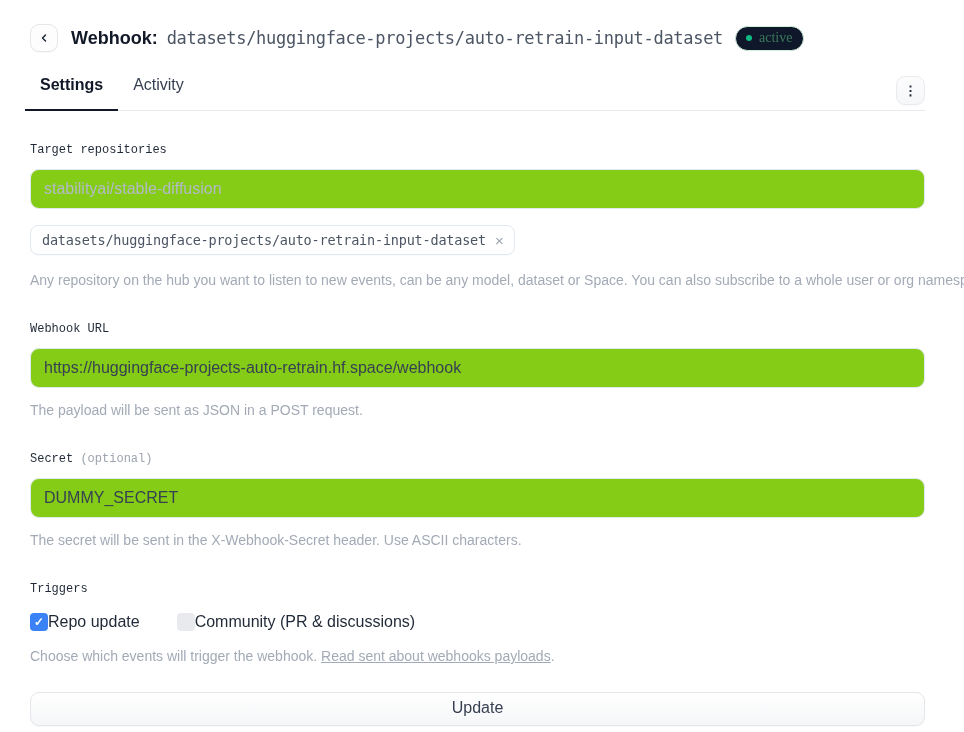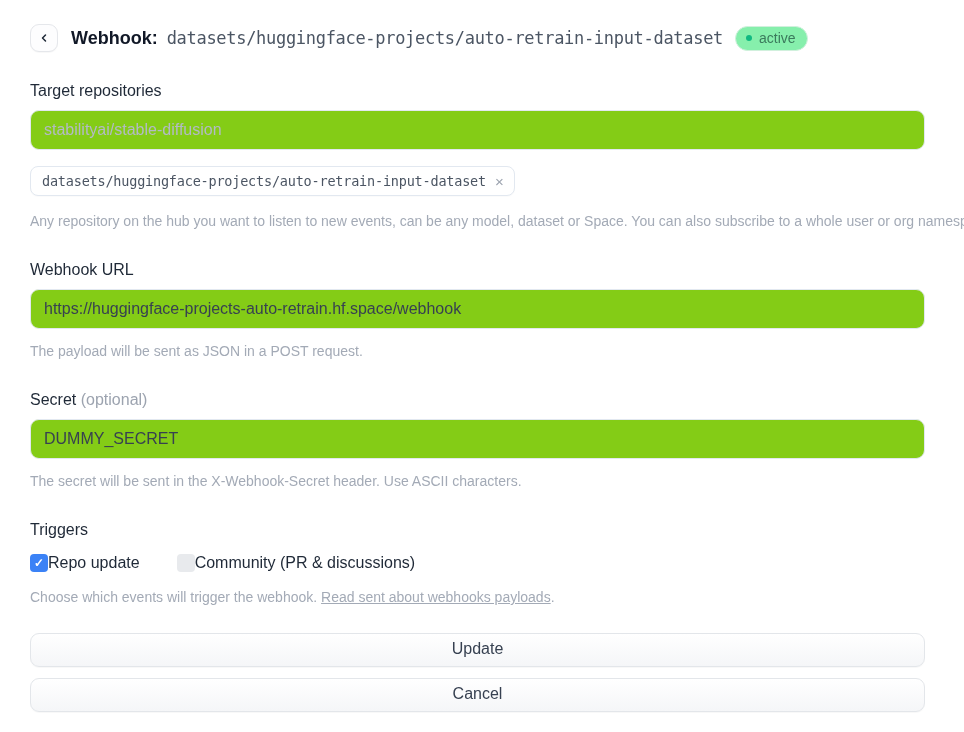--- a/index.html
+++ b/index.html
@@ -16,22 +16,22 @@
     cursor: pointer; color: #1f2937; box-shadow: 0 1px 1px rgba(0,0,0,0.03);
   }
   .back-btn svg { display: block; }
   .page-title { font-size: 18px; font-weight: 700; color: #111827; margin-left: 13px; white-space: nowrap; }
   .repo-path {
     font-family: "DejaVu Sans Mono", monospace; font-size: 17px; color: #4b5563;
     margin-left: 9px; white-space: nowrap; letter-spacing: -0.3px;
   }
   .status-badge {
     margin-left: 12px; display: inline-flex; align-items: center; gap: 7px;
-    background: #86efac; border: 1px solid #d1f0dd; border-radius: 9999px;
-    padding: 3px 11px 4px 10px; font-size: 14px; color: #3b7a5c; white-space: nowrap;
+    background: #0f172a; border: 1px solid #d1f0dd; border-radius: 9999px;
+    padding: 3px 11px 4px 10px; font-size: 14px; color: #3b7a5c; white-space: nowrap; font-family: Liberation Serif, serif;
   }
   .status-dot { width: 6px; height: 6px; border-radius: 50%; background: #10b981; display: inline-block; }
 
   
   .tabbar { position: relative; margin-top: 22px; border-bottom: 1px solid #e8eaee; }
   .tabs { display: flex; margin-left: -5px; }
   .tab {
     padding: 0 15px 14px 15px; font-size: 16px; color: #374151;
     cursor: pointer; position: relative; line-height: 22px;
   }
@@ -44,21 +44,21 @@
     position: absolute; right: 0; bottom: 5px;
     width: 29px; height: 29px; border: 1px solid #e9ebef; border-radius: 9px;
     background: linear-gradient(to bottom, #fcfcfd, #f6f7f9);
     display: flex; align-items: center; justify-content: center;
     cursor: pointer; box-shadow: 0 1px 1px rgba(0,0,0,0.03);
   }
   .kebab-icon { font-size: 13px; font-weight: 700; color: #1f2937; line-height: 1; }
 
   
   .section { margin-top: 28px; }
-  .field-label { font-size: 16px; color: #1f2937; line-height: 22px; margin-bottom: 8px; display: block; }
+  .field-label { font-size: 12px; color: #1f2937; line-height: 22px; margin-bottom: 8px; display: block; font-family: Liberation Mono, monospace; }
   .optional { color: #9ca3af; }
   .text-input {
     width: 100%; height: 40px; border: 1px solid #e2e8f0; border-radius: 9px;
     padding: 0 13px; font-size: 16px; color: #374151; background: #84cc16; outline: none;
     font-family: "Liberation Sans", sans-serif;
   }
   .text-input::placeholder { color: #b3bac6; opacity: 1; }
   .chip-row { margin-top: 16px; display: flex; }
   .chip {
     display: inline-flex; align-items: center; gap: 9px;
@@ -112,20 +112,29 @@
       </span>
     </button>
     <span class="page-title">Webhook:</span>
     <span class="repo-path">datasets/huggingface-projects/auto-retrain-input-dataset</span>
     <span class="status-badge">
       <span class="status-dot"></span>
       <span>active</span>
     </span>
   </div>
 
+  <div class="tabbar">
+    <div class="tabs">
+      <div class="tab active">Settings</div>
+      <div class="tab">Activity</div>
+    </div>
+    <button class="kebab-btn">
+      <span class="kebab-icon">⋮</span>
+    </button>
+  </div>
 
   <div class="section">
     <label class="field-label">Target repositories</label>
     <input type="text" class="text-input" placeholder="stabilityai/stable-diffusion" style="">
     <div class="chip-row">
       <span class="chip">
         <span class="chip-text">datasets/huggingface-projects/auto-retrain-input-dataset</span>
         <button class="chip-x">
           <span>×</span>
         </button>

